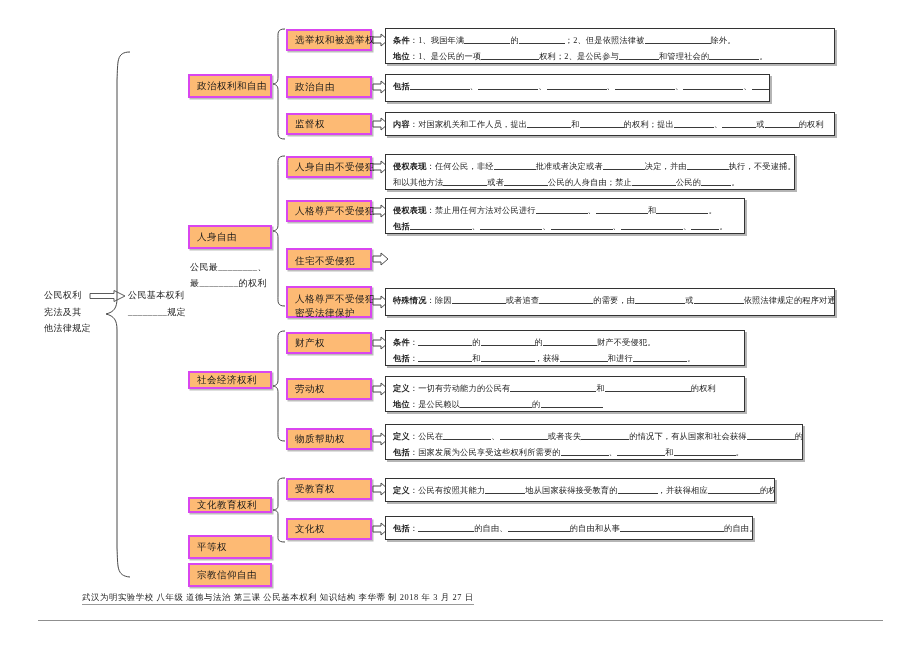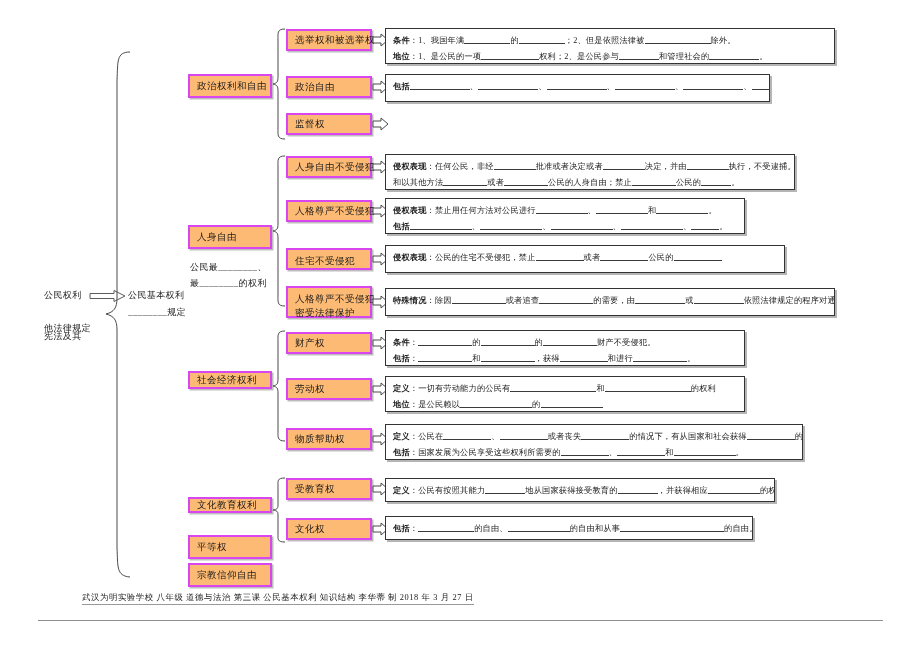--- a/index.html
+++ b/index.html
@@ -83,21 +83,21 @@
     border-top:1.4px solid #8f8f8f;
   }
   svg{display:block;overflow:visible;}
 </style>
 </head>
 <body>
 
 <div id="canvas">
 
   <div class="txt" style="left:44px;top:288px;">公民权利</div>
-  <div class="txt" style="left:44px;top:305px;margin-top:24px;">宪法及其</div>
+  <div class="txt" style="left:44px;top:305px;">宪法及其</div>
   <div class="txt" style="left:44px;top:321px;">他法律规定</div>
 
   <div class="arrow" style="left:90px;top:290px;">
     <svg width="36" height="12" viewBox="0 0 36 12">
       <path d="M0,3.5 L24,3.5 L24,0.5 L35,6 L24,11.5 L24,8.5 L0,8.5 Z" fill="#ffffff" stroke="#4a4a4a" stroke-width="0.9"></path>
     </svg>
   </div>
 
   <div class="txt" style="left:128px;top:288px;">公民基本权利</div>
   <div class="txt" style="left:128px;top:305px;">________规定</div>
@@ -262,34 +262,34 @@
 
   <div class="cbox" style="left:385px;top:28px;width:450px;height:36px;">
     <div><b>条件</b>：1、我国年满<span class="u" style="width:46px"></span>的<span class="u" style="width:46px"></span>；2、但是依照法律被<span class="u" style="width:66px"></span>除外。</div>
     <div><b>地位</b>：1、是公民的一项<span class="u" style="width:58px"></span>权利；2、是公民参与<span class="u" style="width:40px"></span>和管理社会的<span class="u" style="width:50px"></span>。</div>
   </div>
 
   <div class="cbox" style="left:385px;top:74px;width:385px;height:28px;">
     <div><b>包括</b><span class="u" style="width:60px"></span>、<span class="u" style="width:60px"></span>、<span class="u" style="width:60px"></span>、<span class="u" style="width:60px"></span>、<span class="u" style="width:60px"></span>、<span class="u" style="width:48px"></span>。</div>
   </div>
 
+  <div class="cbox" style="left:385px;top:112px;width:450px;height:24px;">
+    <div><b>内容</b>：对国家机关和工作人员，提出<span class="u" style="width:44px"></span>和<span class="u" style="width:44px"></span>的权利；提出<span class="u" style="width:40px"></span>、<span class="u" style="width:34px"></span>或<span class="u" style="width:34px"></span>的权利</div>
+  </div>
 
   <div class="cbox" style="left:385px;top:154px;width:410px;height:36px;">
     <div><b>侵权表现</b>：任何公民，非经<span class="u" style="width:42px"></span>批准或者决定或者<span class="u" style="width:42px"></span>决定，并由<span class="u" style="width:42px"></span>执行，不受逮捕。禁止</div>
     <div>和以其他方法<span class="u" style="width:44px"></span>或者<span class="u" style="width:44px"></span>公民的人身自由；禁止<span class="u" style="width:44px"></span>公民的<span class="u" style="width:30px"></span>。</div>
   </div>
 
   <div class="cbox" style="left:385px;top:198px;width:360px;height:36px;">
     <div><b>侵权表现</b>：禁止用任何方法对公民进行<span class="u" style="width:52px"></span>、<span class="u" style="width:52px"></span>和<span class="u" style="width:52px"></span>。</div>
     <div><b>包括</b><span class="u" style="width:62px"></span>、<span class="u" style="width:62px"></span>、<span class="u" style="width:62px"></span>、<span class="u" style="width:62px"></span>、<span class="u" style="width:28px"></span>。</div>
   </div>
 
-  <div class="cbox" style="left:385px;top:245px;width:400px;height:28px;">
-    <div><b>侵权表现</b>：公民的住宅不受侵犯，禁止<span class="u" style="width:48px"></span>或者<span class="u" style="width:48px"></span>公民的<span class="u" style="width:48px"></span></div>
-  </div>
 
   <div class="cbox" style="left:385px;top:288px;width:450px;height:28px;">
     <div><b>特殊情况</b>：除因<span class="u" style="width:54px"></span>或者追查<span class="u" style="width:54px"></span>的需要，由<span class="u" style="width:50px"></span>或<span class="u" style="width:50px"></span>依照法律规定的程序对通信进行检查</div>
   </div>
 
   <div class="cbox" style="left:385px;top:330px;width:360px;height:36px;">
     <div><b>条件</b>：<span class="u" style="width:54px"></span>的<span class="u" style="width:54px"></span>的<span class="u" style="width:54px"></span>财产不受侵犯。</div>
     <div><b>包括</b>：<span class="u" style="width:54px"></span>和<span class="u" style="width:54px"></span>，获得<span class="u" style="width:48px"></span>和进行<span class="u" style="width:54px"></span>。</div>
   </div>
 

